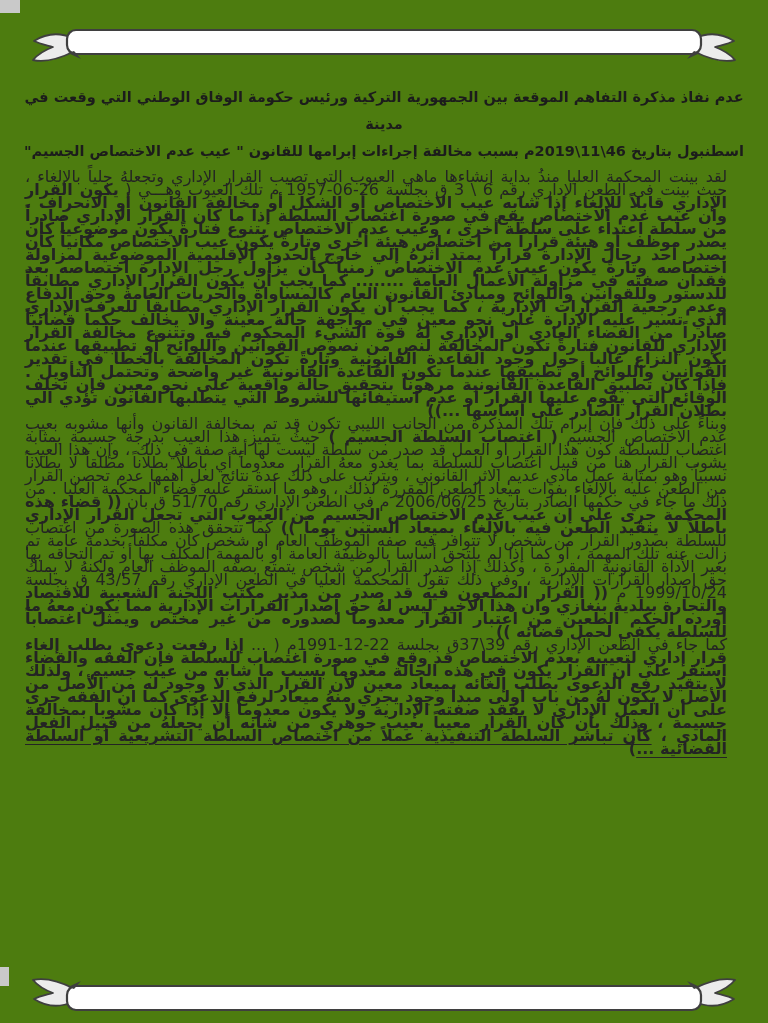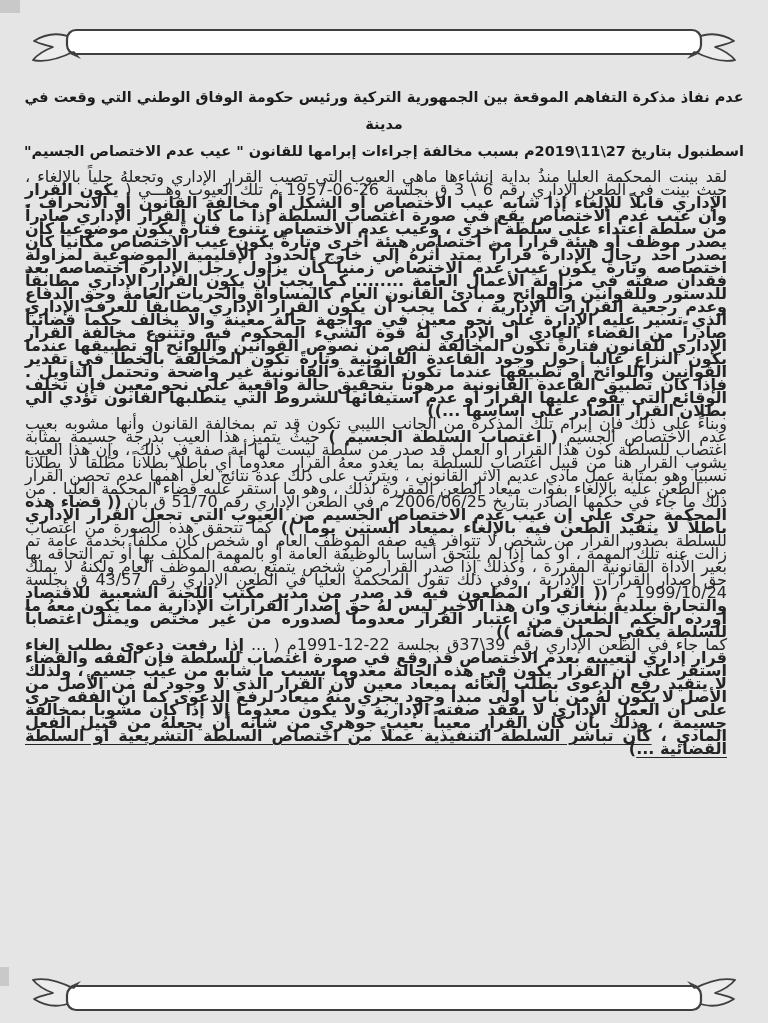--- a/index.html
+++ b/index.html
@@ -1,20 +1,20 @@
 <!DOCTYPE html>
 <html lang="ar"><head>
 <meta charset="utf-8">
 <style>
   html,body{margin:0;padding:0;background:#9a9a9a;}
   .page{
     position:relative;
     width:768px;height:1023px;
     margin:0 auto;
-    background:#e5e5e5;
+    background:#4d7c0f;
     overflow:hidden;
     font-family:"DejaVu Sans",sans-serif;
     color:#242424;
   }
   
   .artifact{position:absolute;background:#c9c9c9;}
   .artifact-tl{left:0;top:0;width:20px;height:13px;}
   .artifact-bl{left:0;top:967px;width:9px;height:19px;}
   
   .banner{position:absolute;left:29px;width:710px;height:56px;}
@@ -56,21 +56,21 @@
       <rect x="38" y="8" width="634" height="24" rx="9" fill="#ffffff" stroke="#3f3f3f" stroke-width="2.2"></rect>
       <path d="M39 31 L52 37 L45 29 Z" fill="#3f3f3f"></path>
       <g transform="translate(710,0) scale(-1,1)">
         <path d="M39 31 L52 37 L45 29 Z" fill="#3f3f3f"></path>
       </g>
     </svg>
   </div>
 
   <header class="title" dir="rtl">
     <div>عدم نفاذ مذكرة التفاهم الموقعة بين الجمهورية التركية ورئيس حكومة الوفاق الوطني التي وقعت في مدينة</div>
-    <div>اسطنبول بتاريخ 27\11\2019م  بسبب  مخالفة إجراءات إبرامها  للقانون  " عيب عدم الاختصاص الجسيم"</div>
+    <div>اسطنبول بتاريخ 46\11\2019م  بسبب  مخالفة إجراءات إبرامها  للقانون  " عيب عدم الاختصاص الجسيم"</div>
   </header>
 
   <main class="doc-body" dir="rtl">
       <p class="para"><span>لقد بينت المحكمة العليا منذُ بداية إنشاءها ماهي العيوب التي تصيب القرار الإداري وتجعلهُ جلياً بالإلغاء ، حيث بينت في الطعن الإداري رقم 6 \ 3 ق بجلسة 26-06-1957 م تلك العيوب وهـــي ( </span><span class="b">يكون القرار الإداري قابلاً للإلغاء إذا شابه عيب الاختصاص أو الشكل أو مخالفة القانون أو الانحراف . وان عيب عدم الاختصاص يقع في صورة اغتصاب السلطة إذا ما كان القرار الإداري صادراً من سلطة اعتداء على سلطة أخرى ، وعيب عدم الاختصاص يتنوع فتارةً يكون موضوعياً كأن يصدر موظف أو هيئة قراراً من اختصاص هيئة أخرى وتارةً يكون عيب الاختصاص مكانياً كأن يصدر أحد رجال الإدارة قراراً يمتد أثرهُ إلي خارج الحدود الإقليمية الموضوعية لمزاولة اختصاصه وتارةً يكون عيب عدم الاختصاص زمنياً كأن يزاول رجل الإدارة اختصاصه بعد فقدان صفته في مزاولة الأعمال العامة ........ كما يجب أن يكون القرار الإداري مطابقاً للدستور وللقوانين واللوائح ومبادئ القانون العام كالمساواة والحريات العامة وحق الدفاع وعدم رجعية القرارات الإدارية ، كما يجب أن يكون القرار الإداري مطابقاً للعرف الإداري الذي تسير عليه الإدارة على نحو معين في مواجهة حالة معينة والا يخالف حكماً قضائياً صادراً من القضاء العادي أو الإداري لهُ قوة الشيء المحكوم فيه وتتنوع مخالفة القرار الإداري للقانون فتارةً تكون المخالفة لنص من نصوص القوانين واللوائح أو تطبيقها عندما يكون النزاع غالباً حول وجود القاعدة القانونية وتارةً تكون المخالفة بالخطأ في تقدير القوانين واللوائح أو تطبيقها عندما تكون القاعدة القانونية غير واضحة وتحتمل التأويل . فإذا كان تطبيق القاعدة القانونية مرهوناً بتحقيق حالة واقعية على نحو معين فإن تخلف الوقائع التي يقوم عليها القرار أو عدم استيفائها للشروط التي يتطلبها القانون تؤدي الي بطلان القرار الصادر على أساسها ...))</span></p>
       <p class="para"><span>وبناءً على ذلك فإن إبرام تلك المذكرة من الجانب الليبي تكون قد تم بمخالفة القانون وأنها مشوبه بعيب عدم الاختصاص الجسيم </span><span class="b">( اغتصاب السلطة الجسيم )</span><span> حيثُ يتميز هذا العيب بدرجة جسيمة بمثابة اغتصاب للسلطة كون هذا القرار أو العمل قد صدر من سلطة ليست لها أية صفة في ذلك ، وإن هذا العيب يشوب القرار هنا من قبيل اغتصاب للسلطة بما يغدو معهُ القرار معدوماً أي باطلاً بطلاناً مطلقاً لا بطلاناً نسبياً وهو بمثابة عمل مادي عديم الاثر القانوني ، ويترتب على ذلك عدة نتائج لعل أهمها عدم تحصن القرار من الطعن عليه بالإلغاء بفوات ميعاد الطعن المقررة لذلك ، وهو ما أستقر عليه قضاء المحكمة العليا . من ذلك ما جاء في حكمها الصادر بتاريخ 2006/06/25 م في الطعن الإداري رقم 51/70 ق بأن </span><span class="b">(( قضاء هذه المحكمة جرى على إن عيب عدم الاختصاص الجسيم من العيوب التي تجعل القرار الإداري باطلاً لا يتقيد الطعن فيه بالإلغاء بميعاد الستين يوماً ))</span><span> كما تتحقق هذه الصورة من اغتصاب للسلطة بصدور القرار من شخص لا تتوافر فيه صفه الموظف العام أو شخص كان مكلفاً بخدمة عامة تم زالت عنه تلك المهمة ، أو كما إذا لم يلتحق أساساً بالوظيفة العامة أو بالمهمة المكلف بها أو تم التحاقه بها بغير الأداة القانونية المقررة ، وكذلك إذا صدر القرار من شخص يتمتع بصفه الموظف العام ولكنهُ لا يملك حق إصدار القرارات الإدارية ، وفي ذلك تقول المحكمة العليا في الطعن الإداري رقم 43/57 ق بجلسة 1999/10/24 م </span><span class="b">(( القرار المطعون فيه قد صدر من مدير مكتب اللجنة الشعبية للاقتصاد والتجارة ببلدية بنغازي وان هذا الاخير ليس لهُ حق إصدار القرارات الإدارية مما يكون معهُ ما أورده الحكم الطعين من اعتبار القرار معدوماً لصدوره من غير مختص ويمثل اغتصاباً للسلطة يكفي لحمل قضائه ))</span></p>
       <p class="para"><span>كما جاء في الطعن الإداري رقم 39\37ق بجلسة 22-12-1991م ( ... </span><span class="b">إذا رفعت دعوى بطلب إلغاء قرار إداري لتعييبه بعدم الاختصاص قد وقع في صورة اغتصاب للسلطة فإن الفقه والقضاء استقر على أن القرار يكون في هذه الحالة معدوماً بسبب ما شابه من عيب جسيم ، ولذلك لا يتقيد رفع الدعوى بطلب إلغائه بميعاد معين لأن القرار الذي لا وجود له من الأصل من الأصل لا يكون لهُ من باب أولى مبدأ وجود يجري منهُ ميعاد لرفع الدعوى كما ان الفقه جرى على أن العمل الإداري لا يفقد صفته الإدارية ولا يكون معدوماً إلا إذا كان مشوباً بمخالفة جسيمة ، وذلك بأن كان القرار معيباً بعيب جوهري من شأنه أن يجعلهُ من قبيل الفعل المادي ، </span><span class="b u">كأن تباشر السلطة التنفيذية عملاً من اختصاص السلطة التشريعية أو السلطة القضائية ...</span><span class="b">)</span></p>
     </main>
 
   <div class="banner banner-bottom">
     <svg viewBox="0 0 710 56" width="710" height="56">

